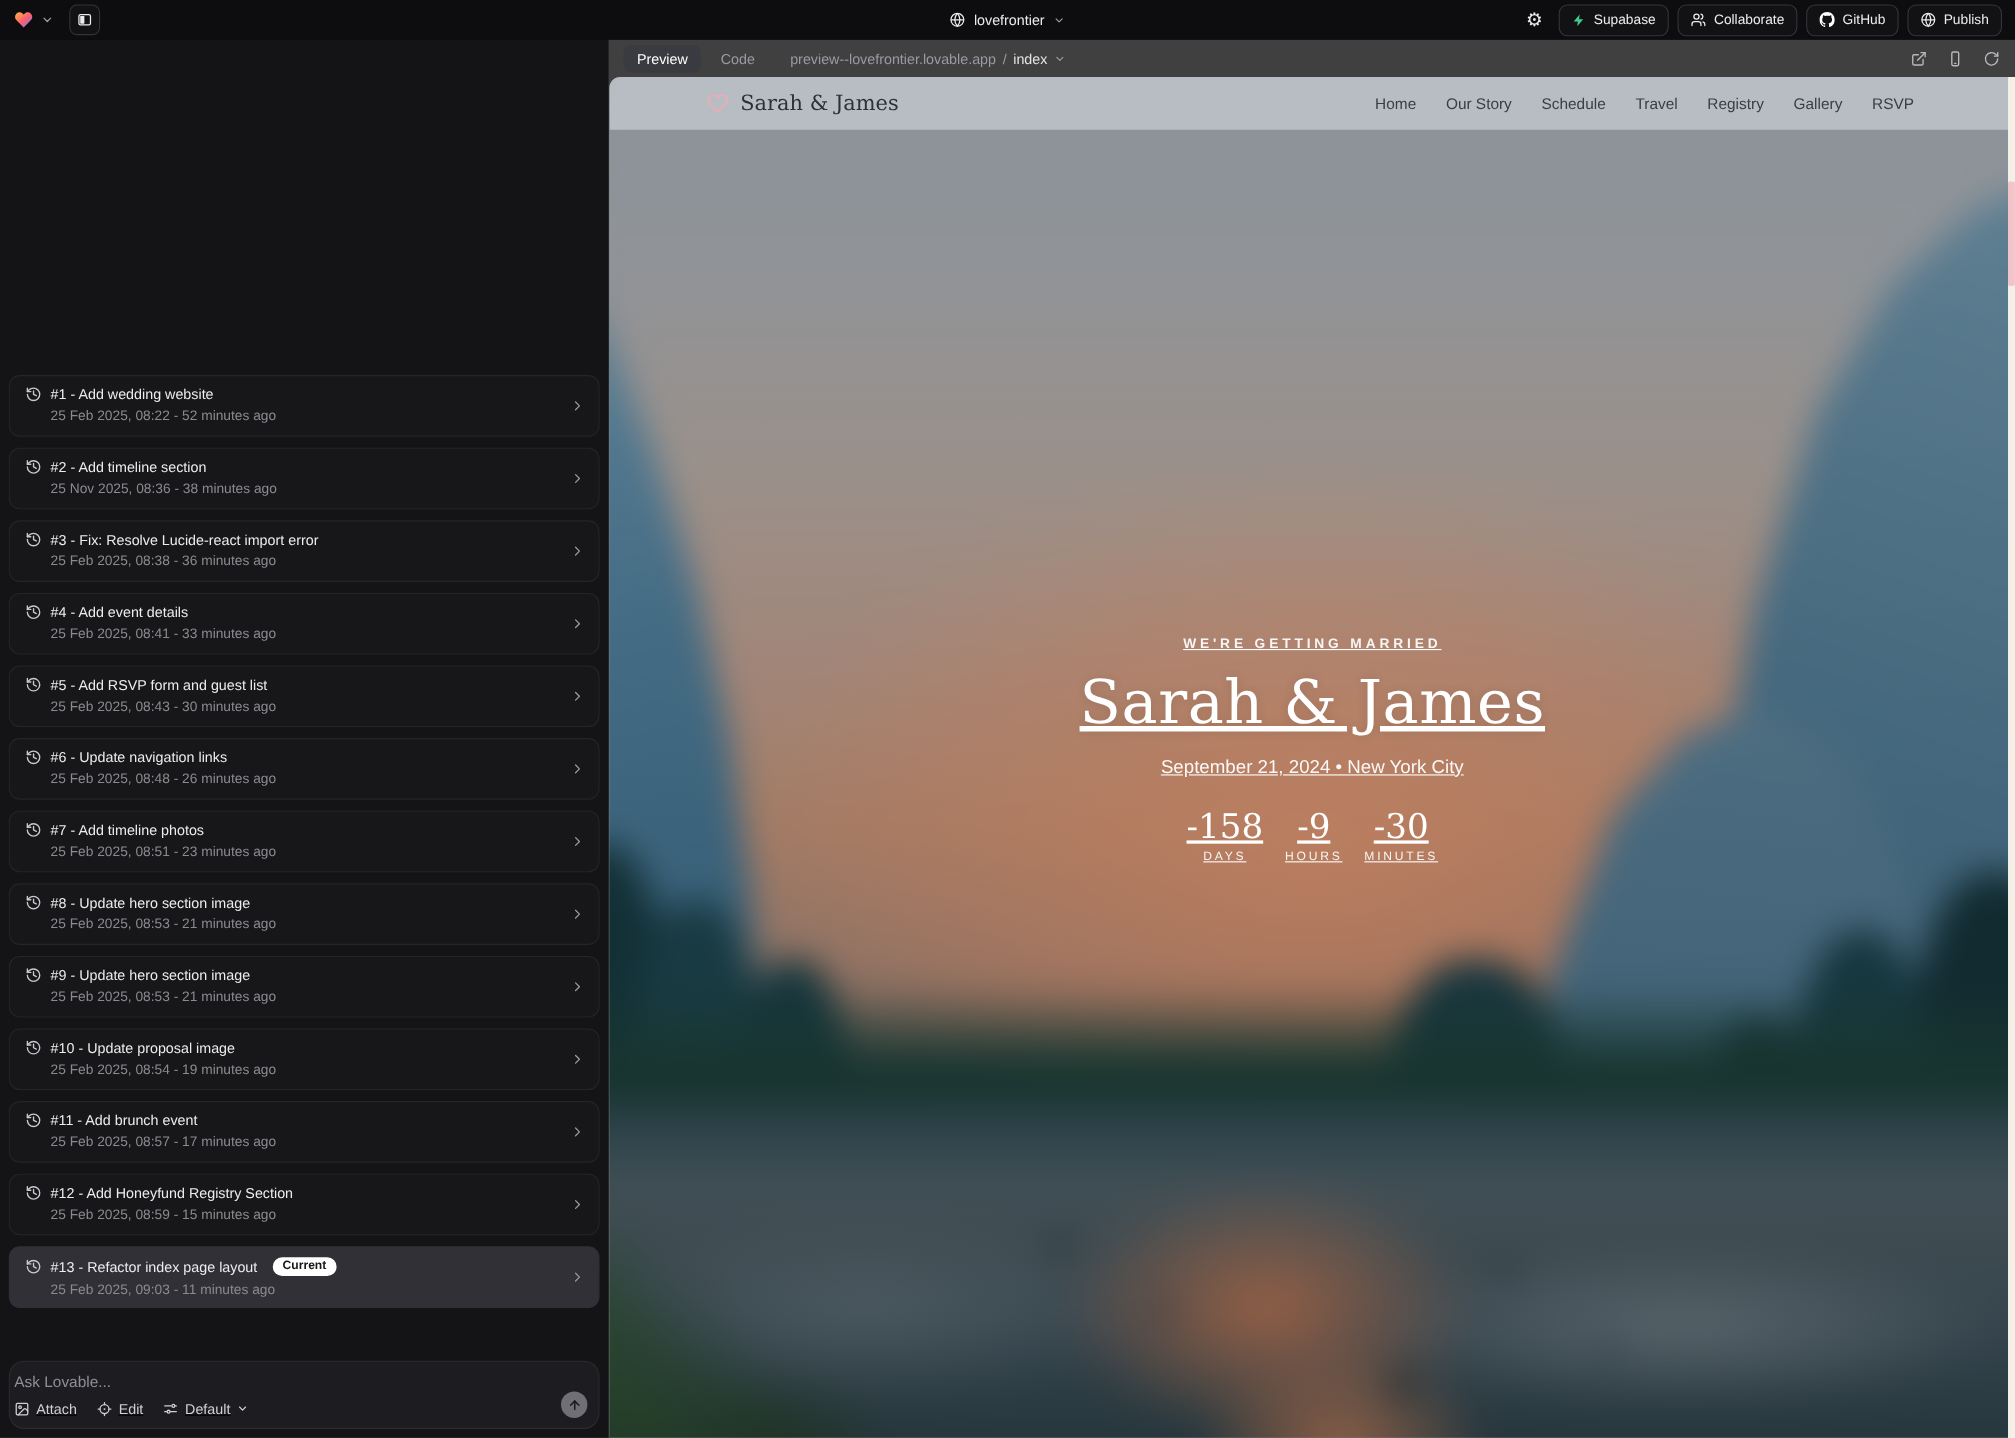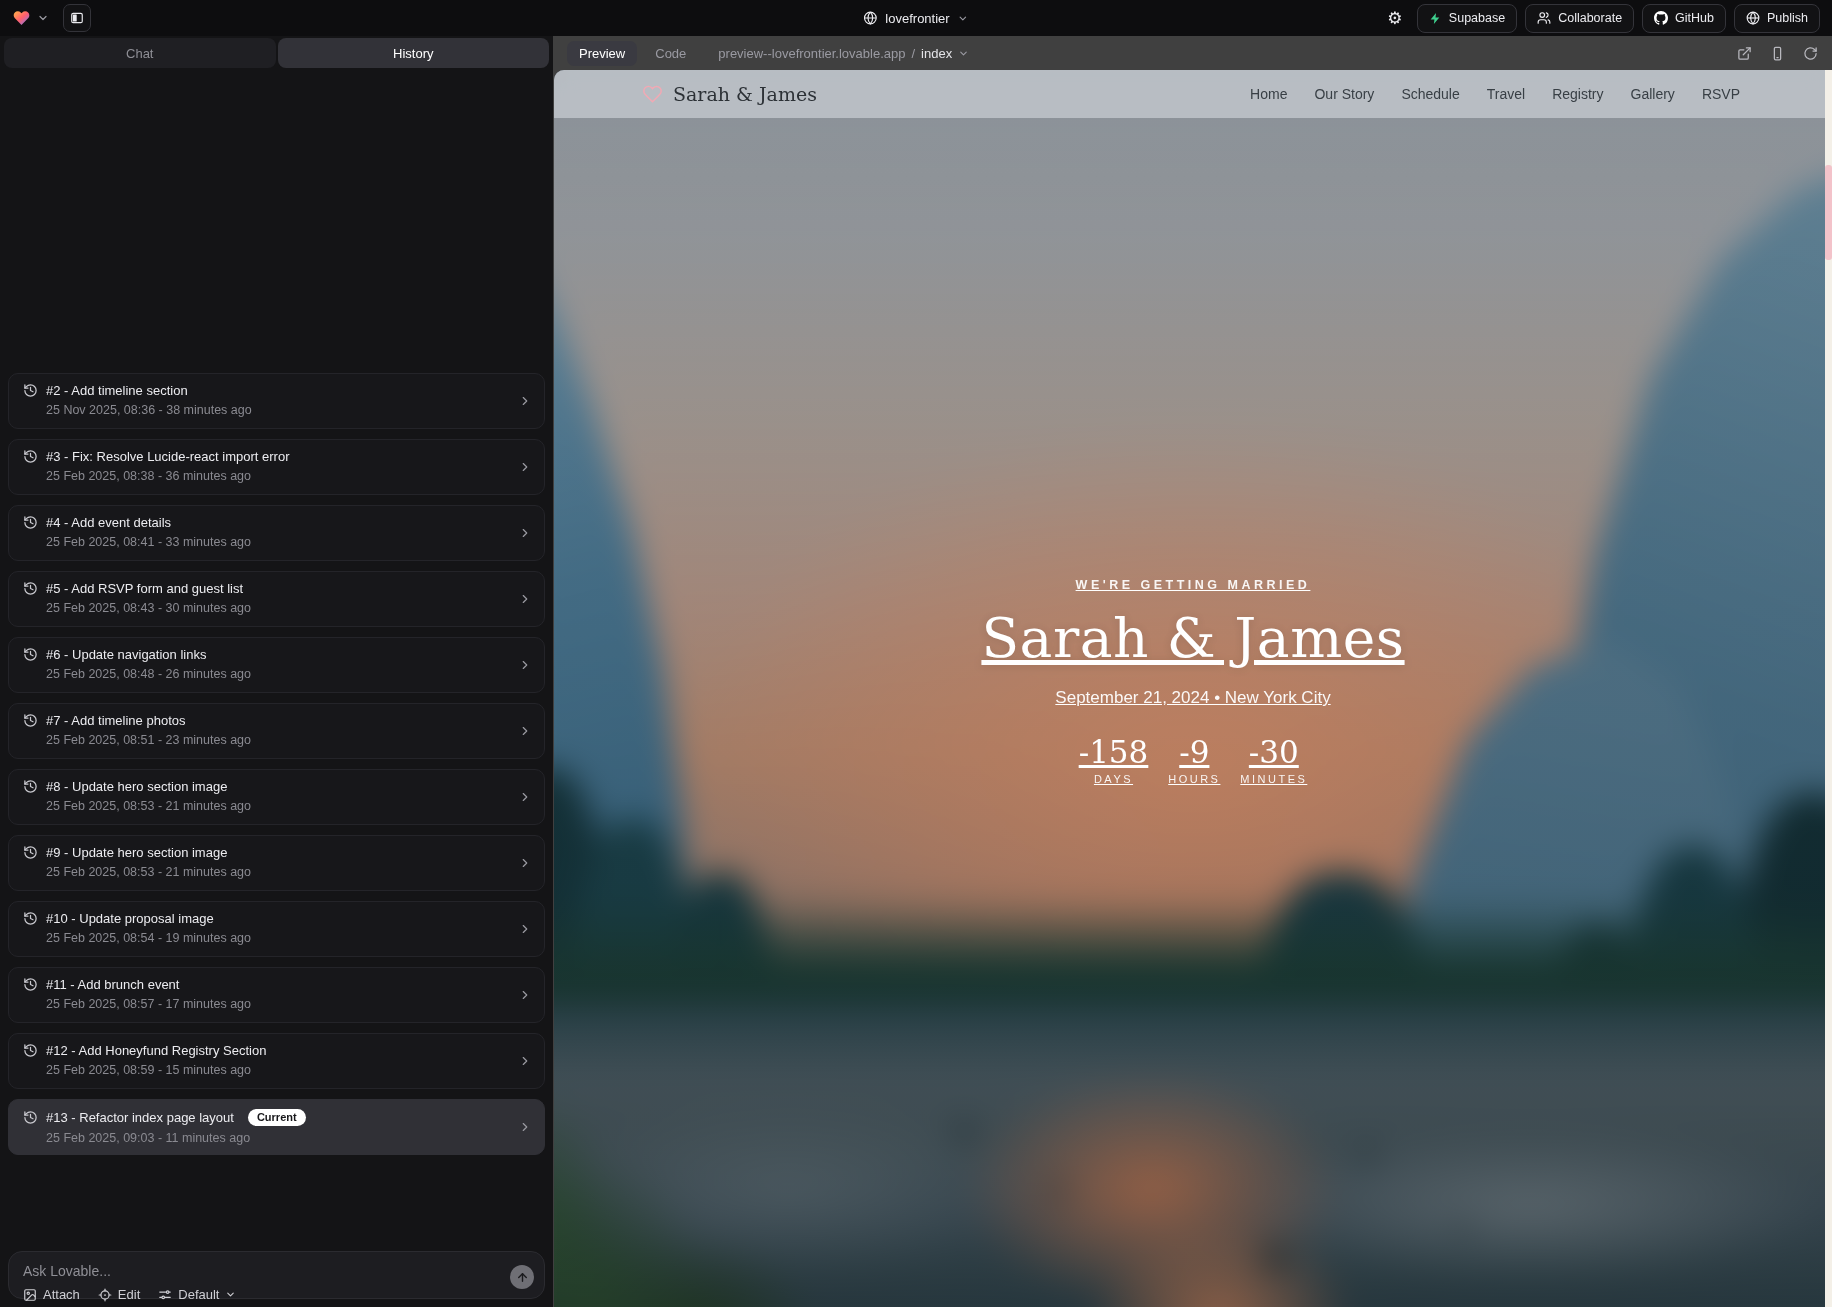--- a/index.html
+++ b/index.html
@@ -37,22 +37,22 @@
   .history-card { position:relative; height:56px; margin-bottom:10px; border:1px solid #242429;
     border-radius:10px; padding:9px 14px; box-sizing:border-box; background:#17171a; }
   .history-card.current { background:#303036; border-color:#303036; }
   .hc-title-row { display:flex; align-items:center; gap:8px; font-size:13px; color:#ececf0; font-weight:500; }
   .hc-icon { color:#c9c9cf; flex:0 0 auto; }
   .hc-time { margin-left:23px; margin-top:5px; font-size:12.5px; color:#8a8a91; }
   .hc-chevron { position:absolute; right:12px; top:50%; transform:translateY(-50%); color:#9a9aa1; }
   .badge-current { background:#ffffff; color:#17171a; font-size:11px; font-weight:700;
     border-radius:999px; padding:3px 9px; margin-left:6px; line-height:1; }
 
-  .composer { margin:8px; margin-top:auto; height:48px; background:#1d1d21; border:1px solid #2b2b30;
-    border-radius:14px; padding:10px 14px; box-sizing:border-box; position:relative; flex:0 0 auto; }
+  .composer { margin:8px; margin-top:auto; height:62px; background:#1d1d21; border:1px solid #2b2b30;
+    border-radius:14px; padding:10px 4px; box-sizing:border-box; position:relative; flex:0 0 auto;text-decoration:underline; }
   .composer input { background:transparent; border:none; outline:none; color:#e8e8ea; font-size:14px; width:90%; padding:0; font-family:inherit; }
   .composer input::placeholder { color:#8f8f96; }
   .composer-actions { display:flex; align-items:center; gap:18px; margin-top:7px; color:#cfcfd4; font-size:13px; }
   .ca-item { display:flex; align-items:center; gap:6px; }
   .send-btn { position:absolute; right:10px; bottom:9px; width:24px; height:24px; border-radius:50%;
     background:#6f6f75; display:flex; align-items:center; justify-content:center; color:#1b1b1e; }
 
   
   .preview-panel { position:absolute; top:36px; left:553px; right:0; bottom:0; background:#404040; }
   .preview-toolbar { height:34px; display:flex; align-items:center; padding:0 14px; box-sizing:border-box; gap:10px; }
@@ -213,27 +213,42 @@
           <circle cx="12" cy="12" r="10"></circle>
           <path d="M12 2a14.5 14.5 0 0 0 0 20 14.5 14.5 0 0 0 0-20"></path>
           <line x1="2" y1="12" x2="22" y2="12"></line>
         </svg>
       <span>Publish</span>
     </span>
   </div>
 </header>
 
 <aside class="sidebar">
-  <div class="tabs">
-    <div class="tab tab-inactive">Chat</div>
-    <div class="tab tab-active">History</div>
-  </div>
 
   <div class="history-list">
 
+      <div class="history-card">
+        <div class="hc-title-row">
+          <span class="hc-icon">
+            <svg width="15" height="15" viewBox="0 0 24 24" fill="none" stroke="currentColor" stroke-width="2" stroke-linecap="round" stroke-linejoin="round">
+              <path d="M3 12a9 9 0 1 0 9-9 9.75 9.75 0 0 0-6.74 2.74L3 8"></path>
+              <path d="M3 3v5h5"></path>
+              <path d="M12 7v5l4 2"></path>
+            </svg>
+          </span>
+          <span>#1 - Add wedding website</span>
+
+        </div>
+        <div class="hc-time">25 Feb 2025, 08:22 - 52 minutes ago</div>
+        <span class="hc-chevron">
+          <svg width="14" height="14" viewBox="0 0 24 24" fill="none" stroke="currentColor" stroke-width="2" stroke-linecap="round" stroke-linejoin="round">
+            <polyline points="9 18 15 12 9 6"></polyline>
+          </svg>
+        </span>
+      </div>
 
       <div class="history-card">
         <div class="hc-title-row">
           <span class="hc-icon">
             <svg width="15" height="15" viewBox="0 0 24 24" fill="none" stroke="currentColor" stroke-width="2" stroke-linecap="round" stroke-linejoin="round">
               <path d="M3 12a9 9 0 1 0 9-9 9.75 9.75 0 0 0-6.74 2.74L3 8"></path>
               <path d="M3 3v5h5"></path>
               <path d="M12 7v5l4 2"></path>
             </svg>
           </span>

